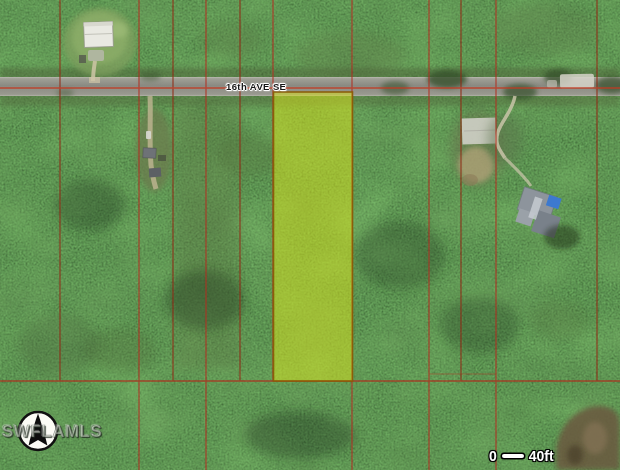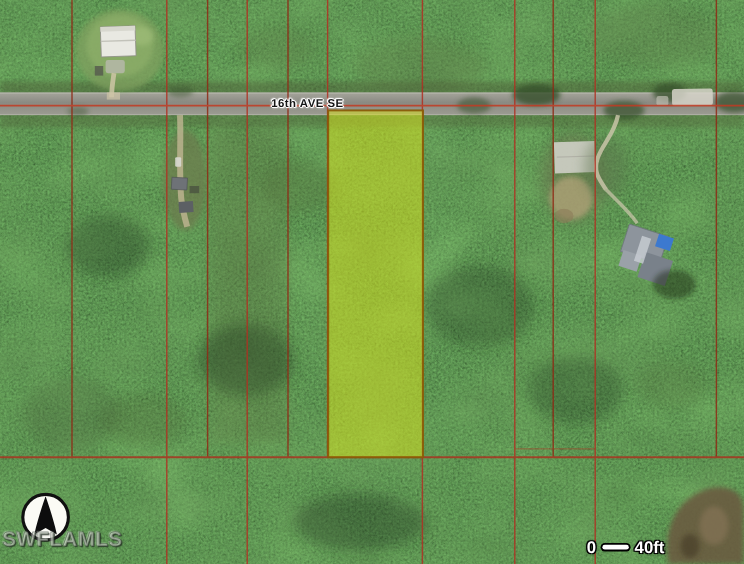--- a/index.html
+++ b/index.html
@@ -12,21 +12,21 @@
   .overlay{position:absolute;z-index:5;white-space:nowrap;}
 
   .street-label{
     left:226px;top:81px;
     font-size:9.5px;font-weight:bold;letter-spacing:.4px;color:#151515;
     text-shadow:1px 0 0 #fff,-1px 0 0 #fff,0 1px 0 #fff,0 -1px 0 #fff,
                 1px 1px 1px #fff,-1px -1px 1px #fff,0 0 3px #fff;
   }
 
   .watermark{
-    left:2px;top:440px;z-index:6;
+    left:2px;top:422px;z-index:6;
     font-size:17px;font-weight:bold;letter-spacing:.5px;
     color:rgba(236,240,230,0.50);
     -webkit-text-stroke:.7px rgba(55,65,55,0.55);
     text-shadow:1px 1px 1px rgba(25,35,25,0.75), -1px -1px 1px rgba(255,255,255,0.35);
   }
 
   .attribution{
     left:44px;top:453px;z-index:7;
     font-size:8.5px;color:#f1f1ec;letter-spacing:.2px;
     text-shadow:0 1px 2px #000,1px 0 2px #000,-1px 0 2px #000,0 -1px 2px #000;

